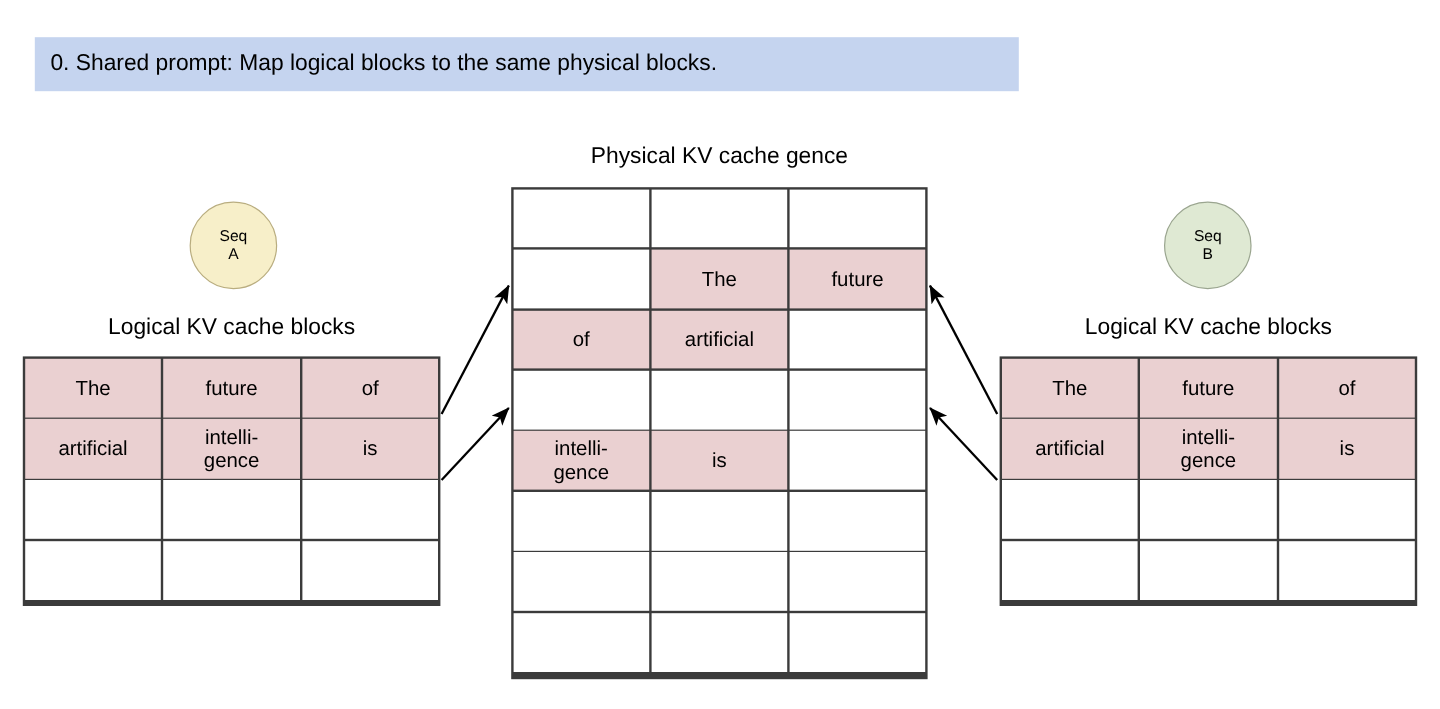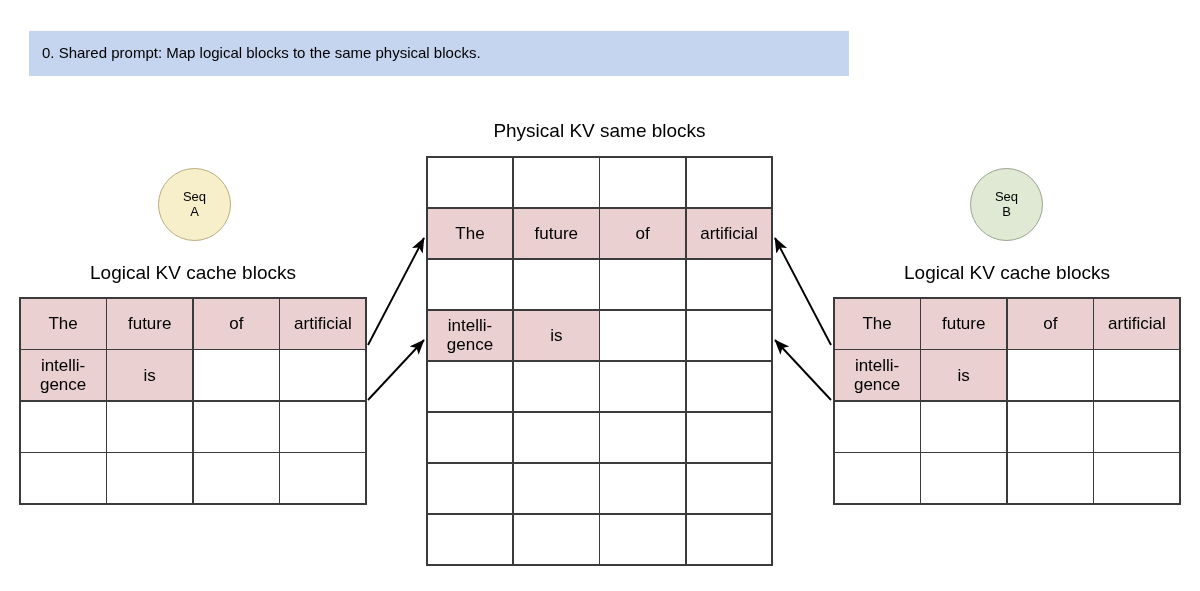--- a/index.html
+++ b/index.html
@@ -22,21 +22,21 @@
     left: 29px;
     top: 31px;
     width: 820px;
     height: 45px;
     background: #c5d4ef;
     display: flex;
     align-items: center;
   }
   #title-banner .banner-text {
     padding-left: 13px;
-    font-size: 15px;
+    font-size: 19px;
     line-height: 1.1;
     color: #000;
     white-space: nowrap;
   }
 
   
   .caption {
     position: absolute;
     font-size: 19px;
     line-height: 1.2;
@@ -72,21 +72,21 @@
     left: 970px;
     top: 168px;
     background: #dfe9d3;
     border: 1.6px solid #9aa58f;
   }
 
   
   .kv-table {
     position: absolute;
     display: grid;
-    grid-template-columns: repeat(4, 1fr);
+    grid-template-columns: repeat(3, 1fr);
     background: #3b3b3b;
     gap: 1.6px;
     padding: 1.6px;
     box-sizing: border-box;
   }
   .kv-cell {
     background: #ffffff;
     display: flex;
     align-items: center;
     justify-content: center;
@@ -161,21 +161,21 @@
     <div class="kv-cell"></div>
     <div class="kv-cell"></div>
     <div class="kv-cell"></div>
     <div class="kv-cell"></div>
     <div class="kv-cell"></div>
     <div class="kv-cell"></div>
     <div class="kv-cell"></div>
     <div class="kv-cell"></div>
   </div>
 
-<div class="caption" id="physical-caption">Physical KV same blocks</div>
+<div class="caption" id="physical-caption">Physical KV cache gence</div>
 <div class="kv-table" id="physical-table">
     <div class="kv-cell"></div>
     <div class="kv-cell"></div>
     <div class="kv-cell"></div>
     <div class="kv-cell"></div>
     <div class="kv-cell filled">
       <span class="cell-text">The</span>
     </div>
     <div class="kv-cell filled">
       <span class="cell-text">future</span>

